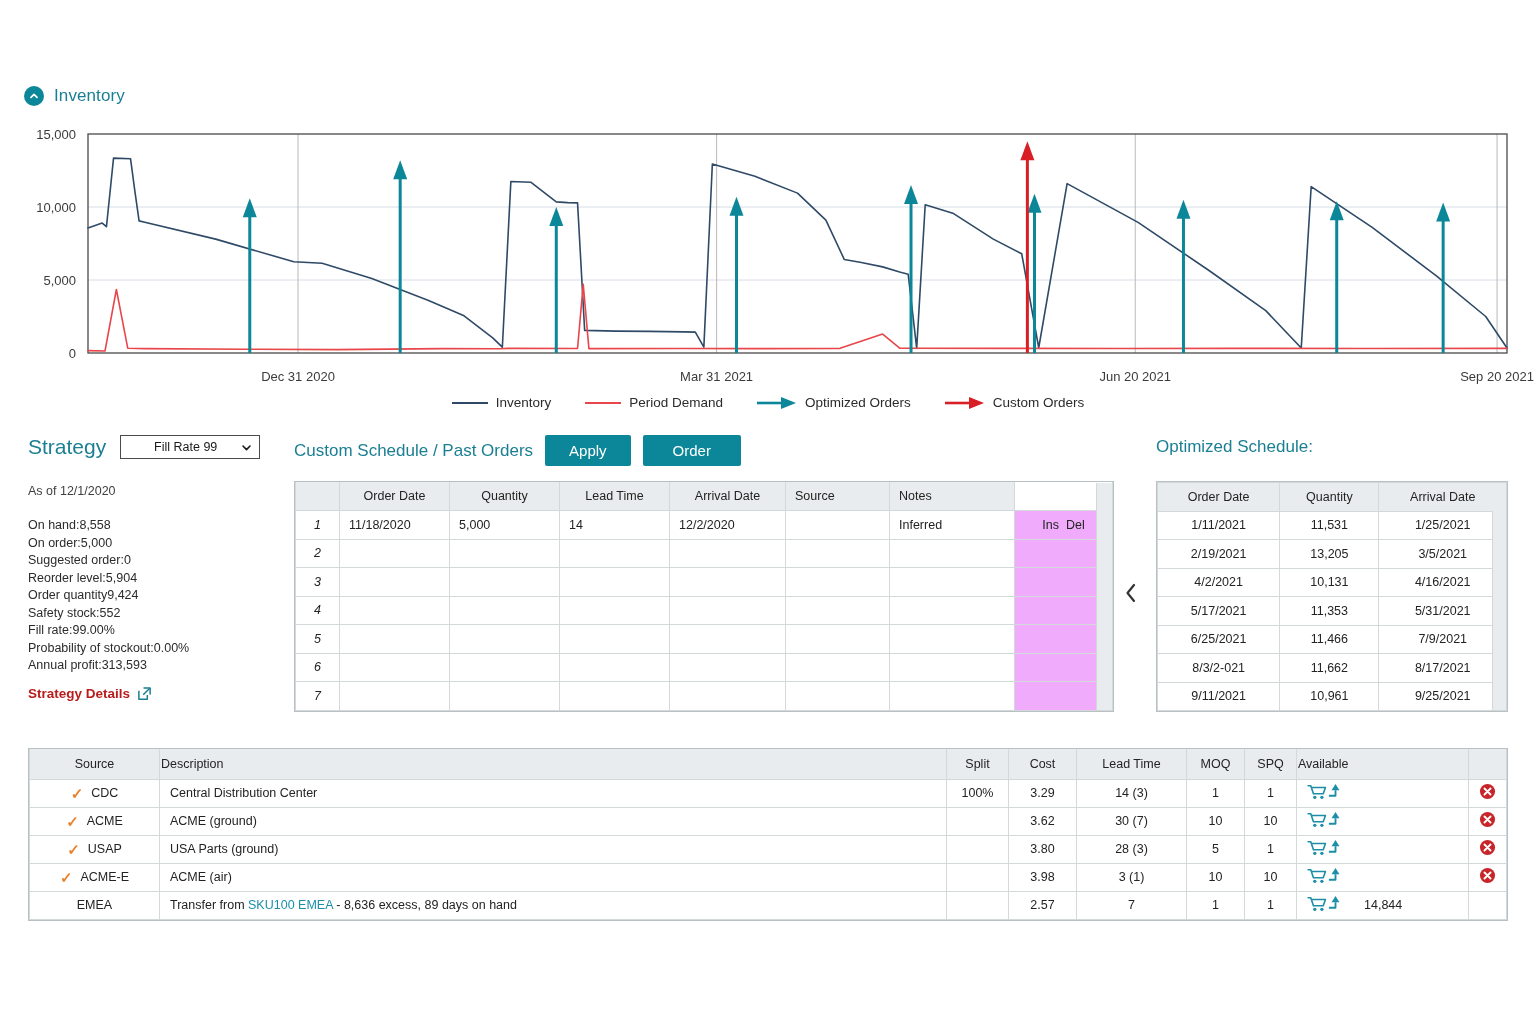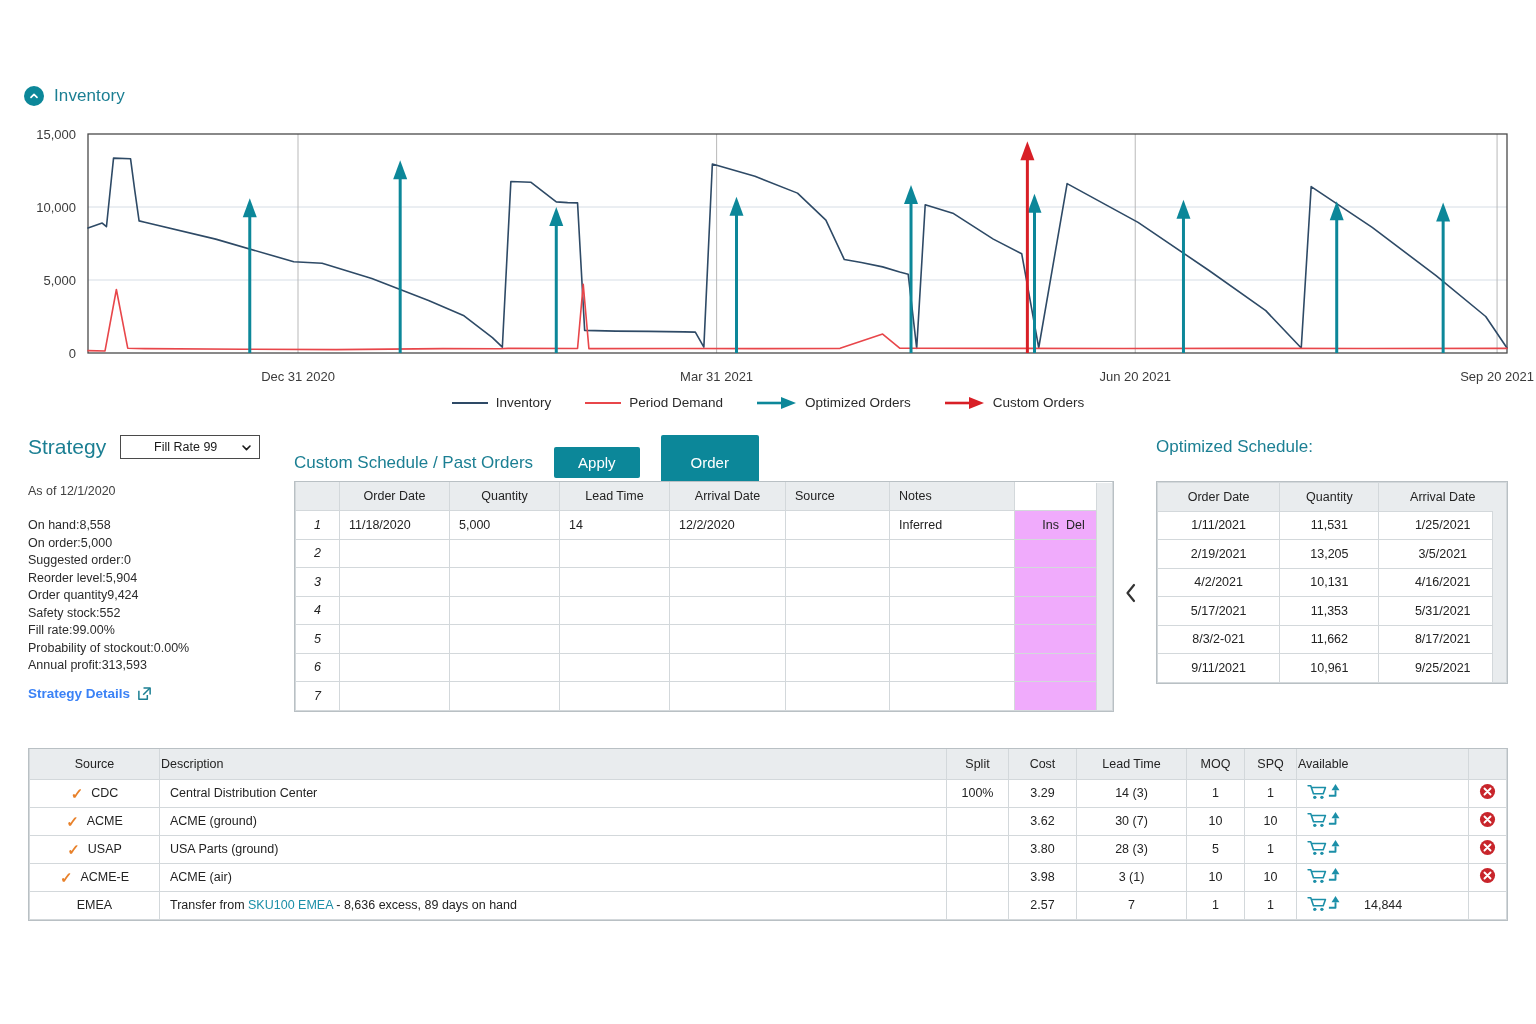--- a/index.html
+++ b/index.html
@@ -40,32 +40,32 @@
     width:140px; height:24px; border:1px solid #4a4a4a; background:#fff;
     font-size:12.5px; font-family:"Liberation Sans", sans-serif; color:#1a1a1a;
     display:flex; align-items:center; justify-content:space-between; padding:0 6px 0 10px;
   }
   .strategy-select .sel-val { flex:1; text-align:center; }
   .asof { position:absolute; left:28px; top:482px; font-size:12.5px; color:#404040; }
   .stats { position:absolute; left:28px; top:515px; width:232px; font-size:12.5px; color:#2b2b2b; }
   .stats div.row { display:flex; justify-content:flex-start; line-height:17.5px; }
   .stats .k { white-space:nowrap; }
   .stats .v { text-align:right; white-space:nowrap; }
-  .details-link { position:absolute; left:28px; top:684px; font-size:13.5px; color:#3b82f6; display:flex; align-items:center; gap:7px; font-weight:bold; }
+  .details-link { position:absolute; left:28px; top:684px; font-size:13.5px; color:#b91c1c; display:flex; align-items:center; gap:7px; font-weight:bold; }
   .details-link svg { display:block; }
 
   
-  .cs-head { position:absolute; left:294px; top:433px; display:flex; align-items:center; gap:21px; }
+  .cs-head { position:absolute; left:294px; top:433px; display:flex; align-items:center; gap:12px; }
   .cs-title { font-size:17px; color:#1b7f93; }
   .btn {
     background:#0c8799; color:#fff; border:none;
     font-family:"Liberation Sans", sans-serif; font-size:15px;
     padding:8px 24px; border-radius:2px; cursor:pointer; line-height:1;
   }
-  .btn.order { padding:20px 30px; }
+  .btn.order { padding:8px 30px; }
 
   .cs-table-wrap { position:absolute; left:294px; top:479px; width:820px; border:1px solid #b9c0c4; background:#fff; }
   table.grid { border-collapse:collapse; width:100%; font-size:12.5px; }
   table.grid th, table.grid td { border:1px solid #d3d8db; padding:0 9px; height:28.5px; color:#232323; font-weight:normal; }
   table.grid th { background:#e9ecee; text-align:center; white-space:nowrap; }
   .cs-table-wrap table.grid th { border-top:none; }
   .cs-col-n { width:44px; text-align:center; font-style:italic; }
   .cs-col-src { text-align:left; }
   .cs-col-notes { text-align:left; }
   .cs-insdel { width:98px; text-align:center; color:#1b7f93; font-weight:bold; background:#f0abfc; }
@@ -394,20 +394,25 @@
             <td>4/2/2021</td>
             <td>10,131</td>
             <td>4/16/2021</td>
           </tr>
           <tr>
             <td>5/17/2021</td>
             <td>11,353</td>
             <td>5/31/2021</td>
           </tr>
           <tr>
+            <td>6/25/2021</td>
+            <td>11,466</td>
+            <td>7/9/2021</td>
+          </tr>
+          <tr>
             <td>8/3/2-021</td>
             <td>11,662</td>
             <td>8/17/2021</td>
           </tr>
           <tr>
             <td>9/11/2021</td>
             <td>10,961</td>
             <td>9/25/2021</td>
           </tr>
         </tbody>

